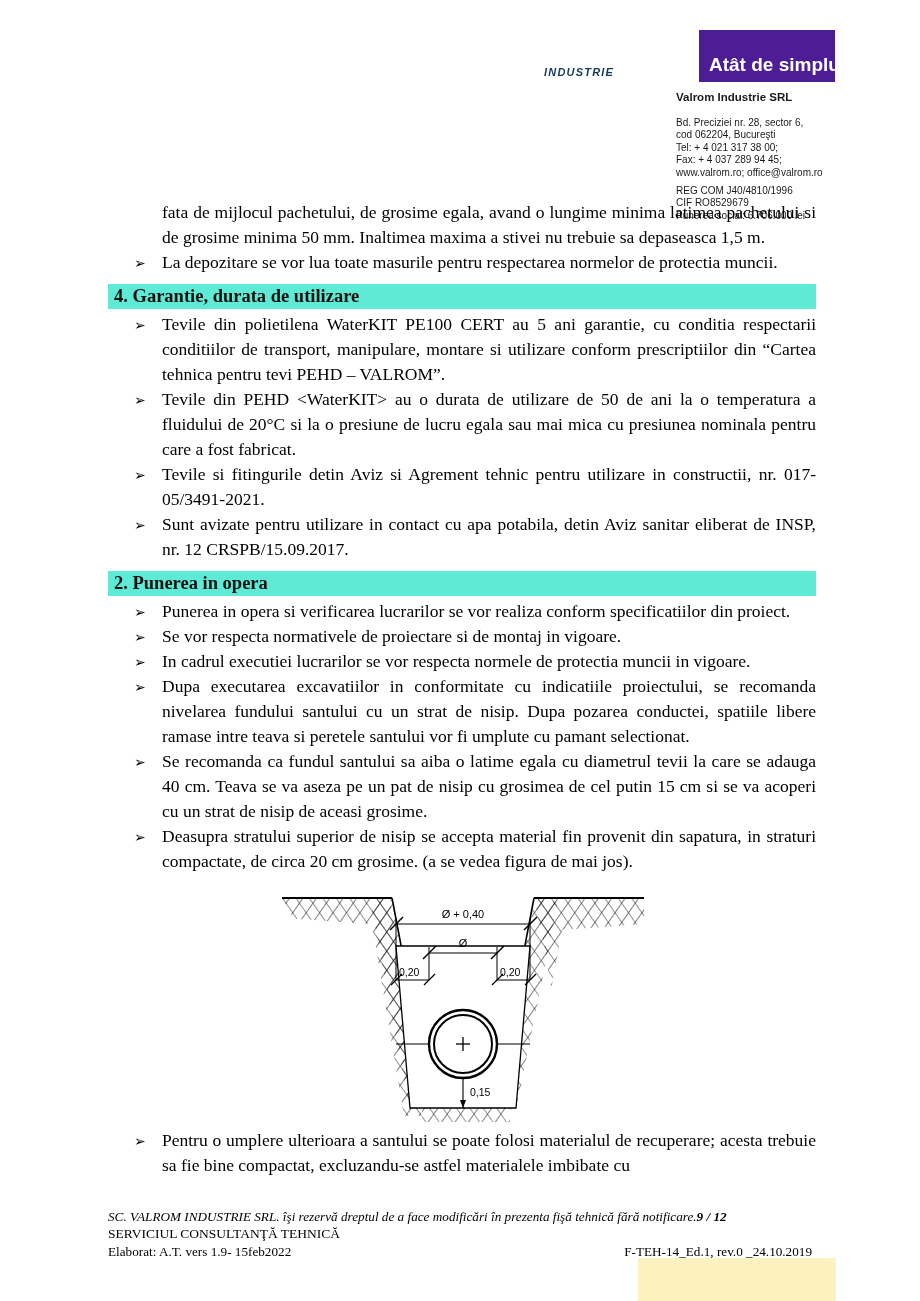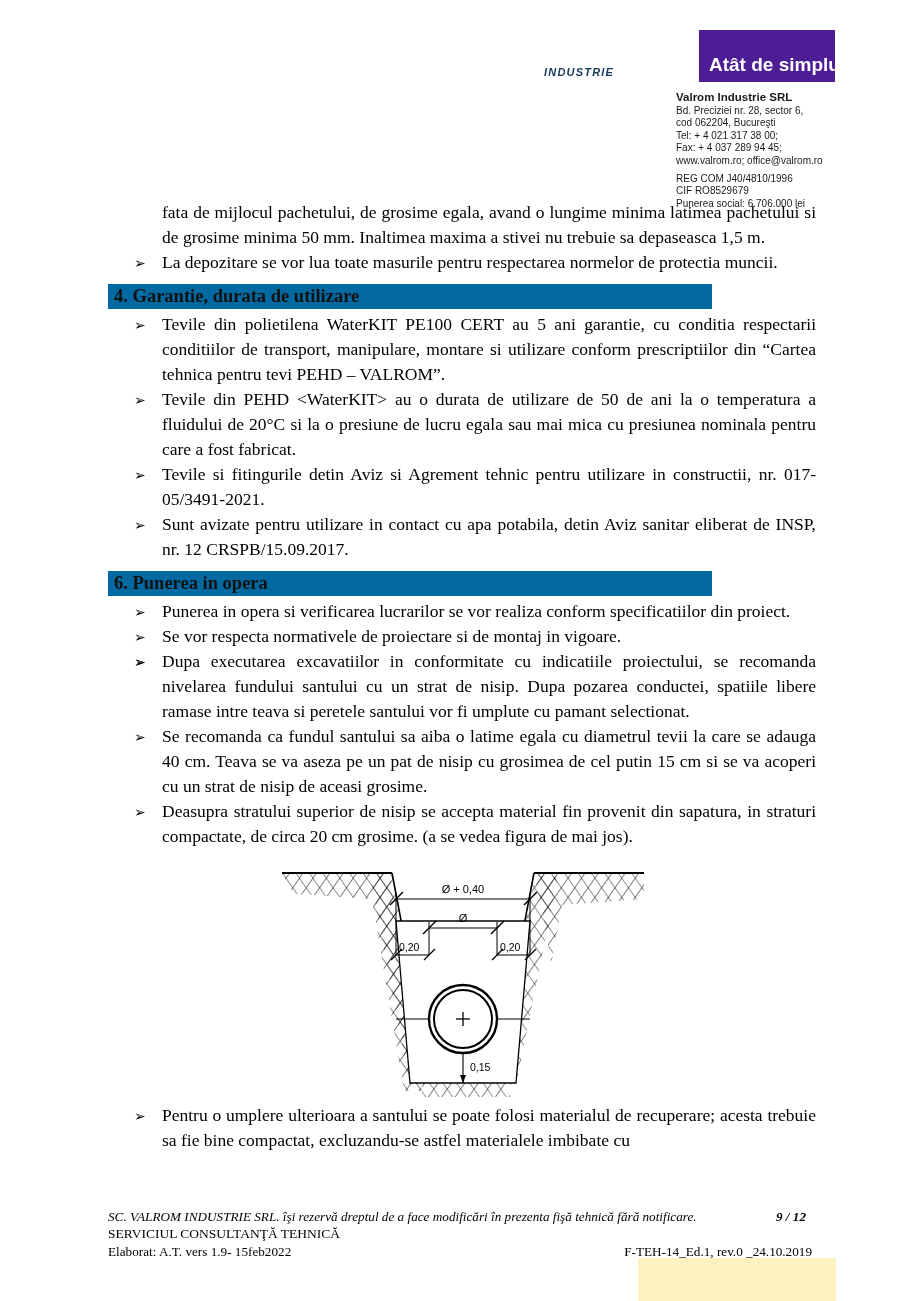--- a/index.html
+++ b/index.html
@@ -76,21 +76,21 @@
     left: 676px;
     top: 90px;
     width: 200px;
     font-family: "Liberation Sans", sans-serif;
     color: #1a1a1a;
   }
   .company-name {
     font-size: 11.5px;
     font-weight: bold;
     line-height: 14px;
-    margin-bottom: 1px;
+    margin-bottom: 13px;
   }
   .company-line {
     font-size: 10px;
     line-height: 12.4px;
     white-space: nowrap;
   }
   .company-gap { height: 6px; }
 
   
   .content {
@@ -118,22 +118,22 @@
   .bullet-glyph {
     position: absolute;
     left: 26px;
     top: 1px;
     font-size: 14px;
     line-height: 25px;
     font-family: "DejaVu Sans", sans-serif;
     color: #000;
   }
   .section-head {
-    background: #0369a1;
-    width: 604px;
+    background: #5eead4;
+    width: 708px;
     height: 25px;
     margin: 9px 0 3px 0;
     box-sizing: border-box;
     padding: 0 0 0 6px;
     display: flex;
     align-items: center;
   }
   .section-head .sh-text {
     font-family: "Liberation Serif", serif;
     font-weight: bold;
@@ -152,21 +152,20 @@
 
   
   .footer {
     position: absolute;
     left: 108px;
     top: 1208px;
     width: 712px;
   }
   .footer-row1 {
     display: flex;
-    justify-content: space-between;
     align-items: baseline;
     font-size: 13.2px;
     font-style: italic;
     line-height: 17px;
   }
   .footer-row1 .f-left { white-space: nowrap; }
   .footer-row1 .f-right { font-weight: bold; font-style: italic; white-space: nowrap; padding-right: 14px;}
   .footer-row2 {
     font-size: 13.5px;
     line-height: 17.5px;
@@ -239,33 +238,34 @@
   <div class="para bullet-item">
     <span class="bullet-glyph">➢</span>
     <span>Tevile si fitingurile detin Aviz si Agrement tehnic pentru utilizare in constructii, nr. 017-05/3491-2021.</span>
   </div>
   <div class="para bullet-item">
     <span class="bullet-glyph">➢</span>
     <span>Sunt avizate pentru utilizare in contact cu apa potabila, detin Aviz sanitar eliberat de INSP, nr. 12 CRSPB/15.09.2017.</span>
   </div>
 
   <div class="section-head">
-    <span class="sh-text">6. Punerea in opera</span>
+    <span class="sh-text">2. Punerea in opera</span>
   </div>
 
   <div class="para bullet-item">
     <span class="bullet-glyph">➢</span>
     <span>Punerea in opera si verificarea lucrarilor se vor realiza conform specificatiilor din proiect.</span>
   </div>
   <div class="para bullet-item">
     <span class="bullet-glyph">➢</span>
     <span>Se vor respecta normativele de proiectare si de montaj in vigoare.</span>
   </div>
   <div class="para bullet-item">
     <span class="bullet-glyph">➢</span>
+    <span>In cadrul executiei lucrarilor se vor respecta normele de protectia muncii in vigoare.</span>
   </div>
   <div class="para bullet-item">
     <span class="bullet-glyph">➢</span>
     <span>Dupa executarea excavatiilor in conformitate cu indicatiile proiectului, se recomanda nivelarea fundului santului cu un strat de nisip.  Dupa pozarea conductei, spatiile libere ramase intre teava si peretele santului vor fi umplute cu pamant selectionat.</span>
   </div>
   <div class="para bullet-item">
     <span class="bullet-glyph">➢</span>
     <span>Se recomanda ca fundul santului sa aiba o latime egala cu diametrul tevii la care se adauga 40 cm. Teava se va aseza pe un pat de nisip cu grosimea de cel putin 15 cm si se va acoperi cu un strat de nisip de aceasi grosime.</span>
   </div>
   <div class="para bullet-item">

